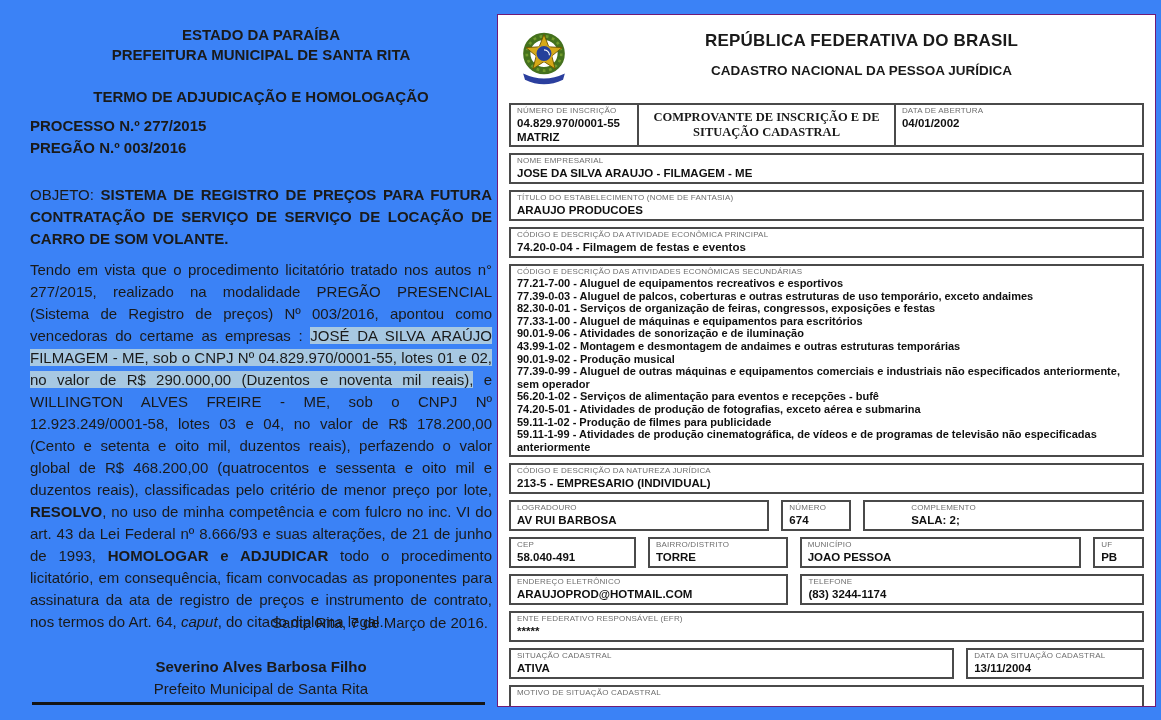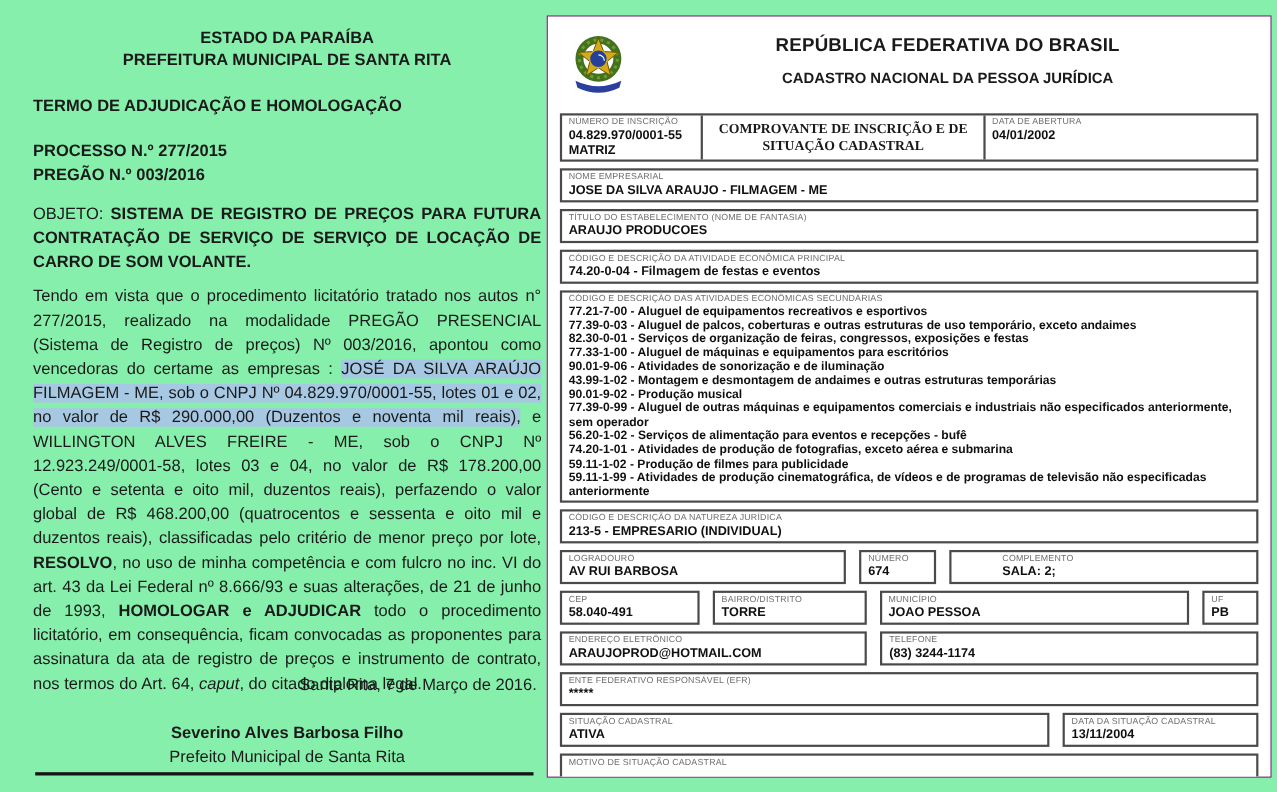--- a/index.html
+++ b/index.html
@@ -1,26 +1,26 @@
 <!DOCTYPE html>
 <html style="--hl: #a7c8e2;"><head>
 <meta charset="utf-8">
 <style>
   * { margin:0; padding:0; box-sizing:border-box; }
   html,body { width:1161px; height:720px; background:#ffffff; overflow:hidden;
               font-family:"Liberation Sans", sans-serif; color:#1a1a1a; }
-  .stage { position:relative; width:1161px; height:720px; background:#86efac; }
+  .stage { position:relative; width:1161px; height:720px; background:#3b82f6; }
 
   
   .left-doc { position:absolute; left:30px; top:0; width:462px; height:720px; }
   .l-header { position:absolute; top:25px; width:100%; text-align:center;
               font-weight:700; font-size:15px; line-height:20px; }
-  .l-title  { position:absolute; top:88px; width:100%; text-align:left;
+  .l-title  { position:absolute; top:88px; width:100%; text-align:center;
               font-weight:700; font-size:15px; }
-  .l-proc   { position:absolute; top:127px; width:100%; font-weight:700;
+  .l-proc   { position:absolute; top:115px; width:100%; font-weight:700;
               font-size:15px; line-height:22px; }
   .l-objeto { position:absolute; top:184px; width:100%; font-size:15px;
               line-height:22px; text-align:justify; }
   .l-body   { position:absolute; top:259px; width:100%; font-size:15px;
               line-height:22px; text-align:justify; }
   .seg-normal { font-weight:400; }
   .seg-bold   { font-weight:700; }
   .seg-italic { font-style:italic; }
   .seg-highlight { background:var(--hl,#a7c8e2); }
   .l-date { position:absolute; top:614px; width:100%; text-align:right;
@@ -145,21 +145,21 @@
       <div>
           <div class="list-line">77.21-7-00 - Aluguel de equipamentos recreativos e esportivos</div>
           <div class="list-line">77.39-0-03 - Aluguel de palcos, coberturas e outras estruturas de uso temporário, exceto andaimes</div>
           <div class="list-line">82.30-0-01 - Serviços de organização de feiras, congressos, exposições e festas</div>
           <div class="list-line">77.33-1-00 - Aluguel de máquinas e equipamentos para escritórios</div>
           <div class="list-line">90.01-9-06 - Atividades de sonorização e de iluminação</div>
           <div class="list-line">43.99-1-02 - Montagem e desmontagem de andaimes e outras estruturas temporárias</div>
           <div class="list-line">90.01-9-02 - Produção musical</div>
           <div class="list-line">77.39-0-99 - Aluguel de outras máquinas e equipamentos comerciais e industriais não especificados anteriormente, sem operador</div>
           <div class="list-line">56.20-1-02 - Serviços de alimentação para eventos e recepções - bufê</div>
-          <div class="list-line">74.20-1-01 - Atividades de produção de fotografias, exceto aérea e submarina</div>
+          <div class="list-line">74.20-5-01 - Atividades de produção de fotografias, exceto aérea e submarina</div>
           <div class="list-line">59.11-1-02 - Produção de filmes para publicidade</div>
           <div class="list-line">59.11-1-99 - Atividades de produção cinematográfica, de vídeos e de programas de televisão não especificadas anteriormente</div>
         </div>
     </div>
 
     <div class="fbox">
       <div class="flabel">CÓDIGO E DESCRIÇÃO DA NATUREZA JURÍDICA</div>
       <div class="fvalue">213-5 - EMPRESARIO (INDIVIDUAL)</div>
     </div>
 

